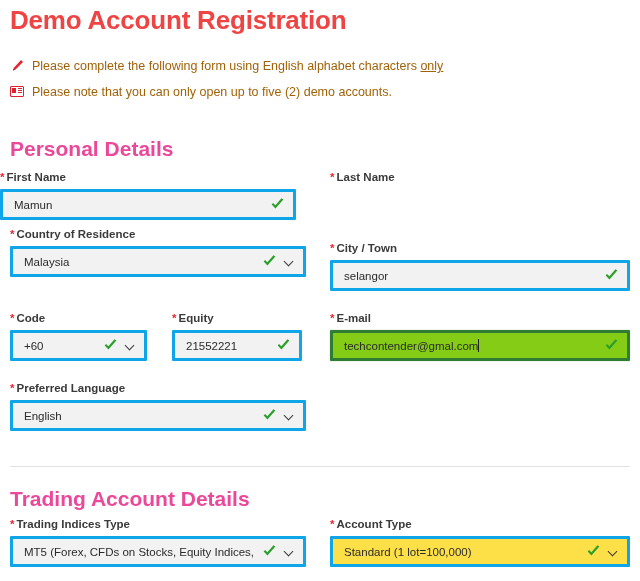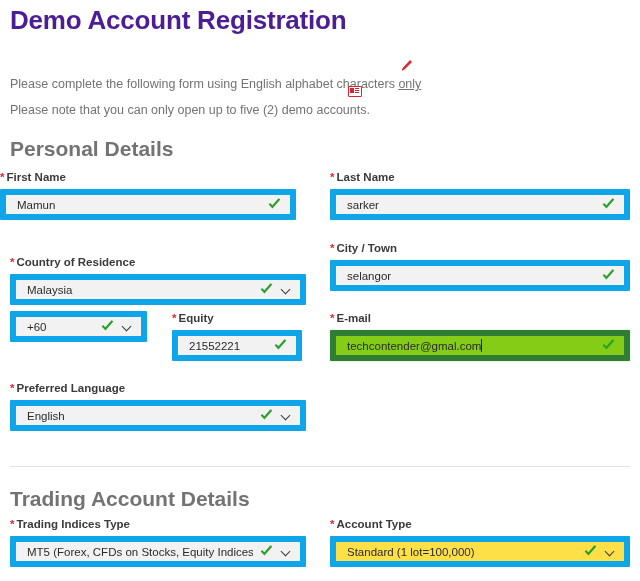--- a/index.html
+++ b/index.html
@@ -25,36 +25,35 @@
     padding: 0;
   }
 
   
   .page-title {
     position: absolute;
     left: 10px;
     top: 4px;
     font-size: 26px;
     font-weight: bold;
-    color: #4c1d95;
+    color: #ef4444;
     letter-spacing: -0.2px;
     line-height: 32px;
     white-space: nowrap;
   }
 
   
   .notice {
     position: absolute;
     left: 10px;
     display: flex;
-    align-items: flex-end;
+    align-items: center;
     font-size: 12.5px;
-    color: #737373;
+    color: #a16207;
     line-height: 16px;
-    flex-direction: column;
   }
   .notice-1 { top: 58px; }
   .notice-2 { top: 84px; }
 
   .notice-icon {
     width: 18px;
     flex: 0 0 18px;
     height: 16px;
     position: relative;
     margin-right: 4px;
@@ -101,21 +100,21 @@
     background: #d9232e;
     box-shadow: 0 2px 0 0 #d9232e, 0 4px 0 0 #d9232e;
   }
 
   
   .section-heading {
     position: absolute;
     left: 10px;
     font-size: 21px;
     font-weight: bold;
-    color: #737373;
+    color: #ec4899;
     line-height: 26px;
     white-space: nowrap;
   }
   #heading-personal { top: 136px; }
   #heading-trading  { top: 486px; }
 
   
   .divider {
     position: absolute;
     left: 10px;
@@ -138,21 +137,21 @@
   }
   .req {
     color: #e0262f;
     font-weight: bold;
     margin-right: 2px;
   }
 
   .control {
     position: relative;
     height: 31px;
-    border: 6px solid #0ea5e9;
+    border: 3px solid #0ea5e9;
     background: #f2f2f2;
     display: flex;
     align-items: center;
     padding: 0 8px 0 11px;
     border-radius: 1px;
   }
   .control.focused {
     background: #84cc16;
     border-color: #2f7d33;
     box-shadow: 0 0 2px rgba(60,150,60,0.35);
@@ -205,21 +204,21 @@
     width: 6px;
     height: 6px;
     border-right: 1.6px solid #3b3b3b;
     border-bottom: 1.6px solid #3b3b3b;
     transform: rotate(45deg);
   }
 
   
   #f-first-name        { left: 0;  top: 170px; width: 296px; }
   #f-last-name         { left: 330px; top: 170px; width: 300px; }
-  #f-country           { left: 10px;  top: 255px; width: 296px; }
+  #f-country           { left: 10px;  top: 227px; width: 296px; }
   #f-city              { left: 330px; top: 241px; width: 300px; }
   #f-code              { left: 10px;  top: 311px; width: 137px; }
   #f-phone             { left: 172px; top: 311px; width: 130px; }
   #f-email             { left: 330px; top: 311px; width: 300px; }
   #f-language          { left: 10px;  top: 381px; width: 296px; }
   #f-platform          { left: 10px;  top: 517px; width: 296px; }
   #f-account-type      { left: 330px; top: 517px; width: 300px; }
 </style>
 </head>
 <body>
@@ -254,28 +253,20 @@
       <span class="tick">
         <svg width="15" height="15" viewBox="0 0 16 16" xmlns="http://www.w3.org/2000/svg">
           <path d="M1.8 8.0 L5.8 12.2 L14.2 2.6 L12.3 1.2 L5.7 8.9 L3.3 6.3 Z" fill="#2aa02a"></path>
         </svg>
       </span>
     </div>
   </div>
 
   <div class="field" id="f-last-name">
     <div class="field-label"><span class="req">*</span><span>Last Name</span></div>
-    <div class="control">
-      <span class="control-value">sarker</span>
-      <span class="tick">
-        <svg width="15" height="15" viewBox="0 0 16 16" xmlns="http://www.w3.org/2000/svg">
-          <path d="M1.8 8.0 L5.8 12.2 L14.2 2.6 L12.3 1.2 L5.7 8.9 L3.3 6.3 Z" fill="#2aa02a"></path>
-        </svg>
-      </span>
-    </div>
   </div>
 
   <div class="field" id="f-country">
     <div class="field-label"><span class="req">*</span><span>Country of Residence</span></div>
     <div class="control">
       <span class="control-value">Malaysia</span>
       <span class="tick">
         <svg width="15" height="15" viewBox="0 0 16 16" xmlns="http://www.w3.org/2000/svg">
           <path d="M1.8 8.0 L5.8 12.2 L14.2 2.6 L12.3 1.2 L5.7 8.9 L3.3 6.3 Z" fill="#2aa02a"></path>
         </svg>
@@ -290,20 +281,21 @@
       <span class="control-value">selangor</span>
       <span class="tick">
         <svg width="15" height="15" viewBox="0 0 16 16" xmlns="http://www.w3.org/2000/svg">
           <path d="M1.8 8.0 L5.8 12.2 L14.2 2.6 L12.3 1.2 L5.7 8.9 L3.3 6.3 Z" fill="#2aa02a"></path>
         </svg>
       </span>
     </div>
   </div>
 
   <div class="field" id="f-code">
+    <div class="field-label"><span class="req">*</span><span>Code</span></div>
     <div class="control">
       <span class="control-value">+60</span>
       <span class="tick">
         <svg width="15" height="15" viewBox="0 0 16 16" xmlns="http://www.w3.org/2000/svg">
           <path d="M1.8 8.0 L5.8 12.2 L14.2 2.6 L12.3 1.2 L5.7 8.9 L3.3 6.3 Z" fill="#2aa02a"></path>
         </svg>
       </span>
       <span class="chevron"></span>
     </div>
   </div>

